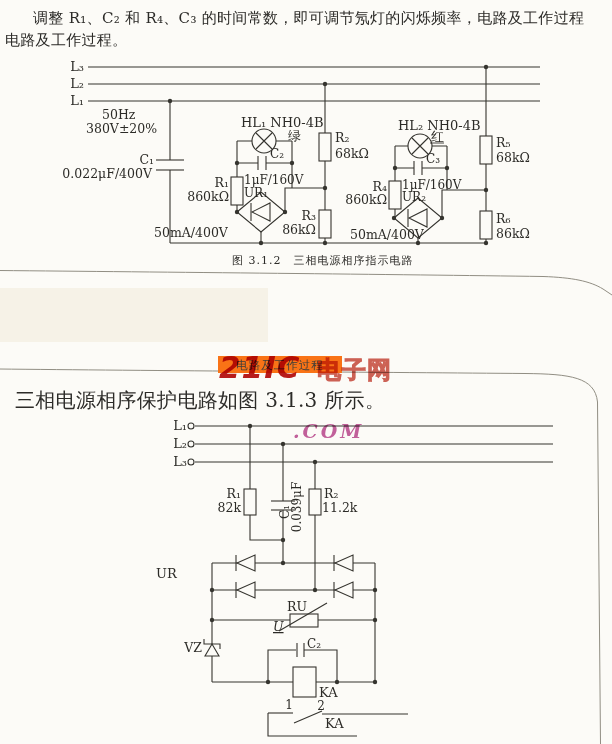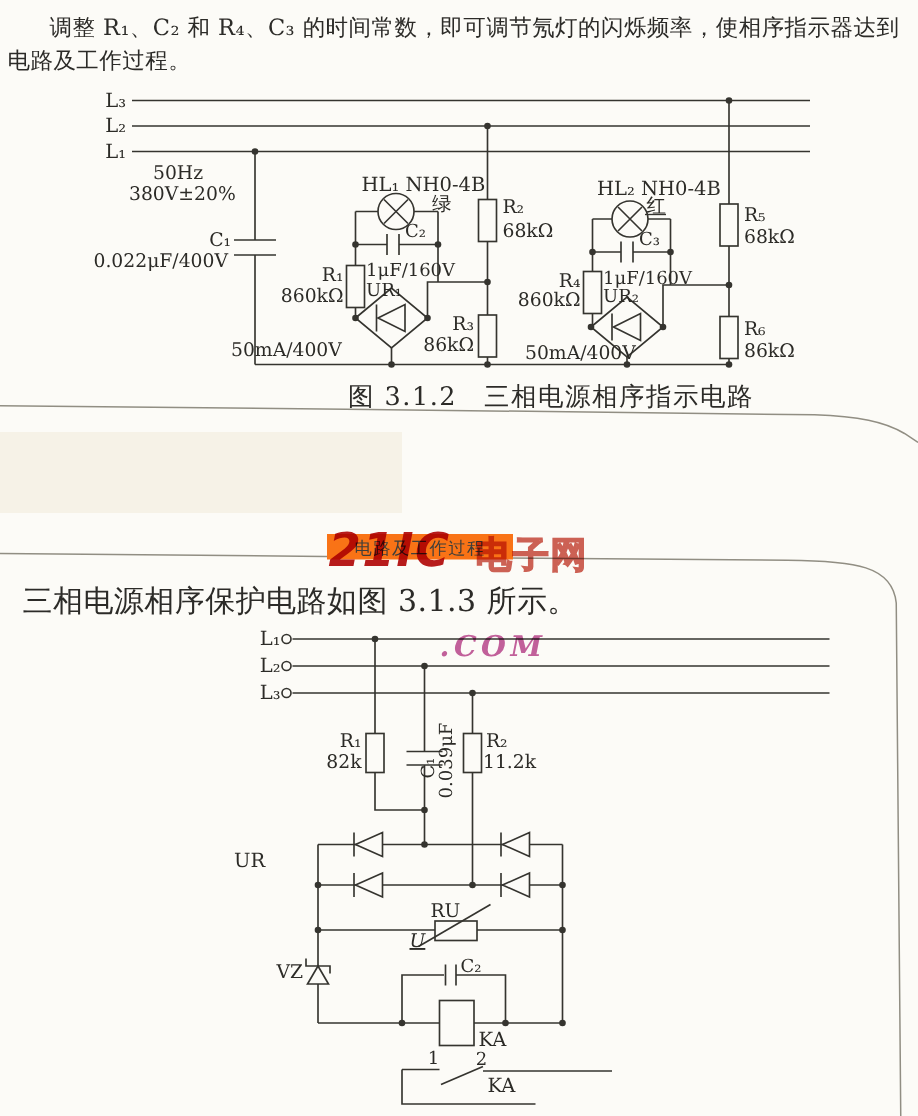--- a/index.html
+++ b/index.html
@@ -1,21 +1,21 @@
 <!DOCTYPE html>
 <html><head>
 <meta charset="utf-8">
 <style>
   html,body{margin:0;padding:0;background:#e8e6e0;}
   #page{position:relative;width:612px;height:744px;background:#fcfbf7;overflow:hidden;
         font-family:"DejaVu Serif", serif;color:#2c2b28;}
   .abs{position:absolute;}
   #top-par{left:5px;top:7px;width:603px;font-size:15px;line-height:22px;letter-spacing:.3px;}
   #top-par .l1{text-indent:28px;}
-  #fig1-caption{left:232px;top:253px;font-size:17px;letter-spacing:1px;}
+  #fig1-caption{left:232px;top:253px;font-size:11px;letter-spacing:1px;}
   #cream-note{left:0;top:288px;width:268px;height:54px;background:#f6f2e7;}
   #section-badge{left:218px;top:356px;width:124px;height:17px;background:#f97316;
         display:flex;align-items:flex-end;justify-content:center;}
   #section-badge span{font-size:11.5px;color:#3f3e3a;letter-spacing:1px;filter:blur(.3px);}
   #watermark{left:219px;top:349px;width:190px;height:52px;mix-blend-mode:multiply;
         font-family:"DejaVu Sans", sans-serif;}
   #wm-1{position:absolute;left:0;top:0;font-size:31px;font-weight:bold;font-style:italic;
         color:#b91c1c;letter-spacing:1px;}
   #wm-2{position:absolute;left:82px;top:5px;font-size:24px;font-weight:bold;
         color:#e79a90;-webkit-text-stroke:1px #cf6257;letter-spacing:1px;padding-left:16px;}
@@ -234,21 +234,21 @@
       <text x="202" y="652" text-anchor="end">VZ</text>
       <text x="307" y="648" font-size="12">C₂</text>
       <text x="319" y="697" font-size="13">KA</text>
       <text x="289" y="709" text-anchor="middle" font-size="12">1</text>
       <text x="321" y="710" text-anchor="middle" font-size="12">2</text>
       <text x="325" y="728" font-size="13">KA</text>
     </g>
   </svg>
 
   <div class="abs" id="top-par">
-    <div class="l1">调整 R₁、C₂ 和 R₄、C₃ 的时间常数，即可调节氖灯的闪烁频率，使相序指示器达到</div>
+    <div class="l1">调整 R₁、C₂ 和 R₄、C₃ 的时间常数，即可调节氖灯的闪烁频率，电路及工作过程</div>
     <div class="l2">电路及工作过程。</div>
   </div>
 
   <div class="abs" id="fig1-caption">图 3.1.2　三相电源相序指示电路</div>
 
   <div class="abs" id="cream-note"></div>
 
   <div class="abs" id="section-badge">
     <span>电路及工作过程</span>
   </div>

